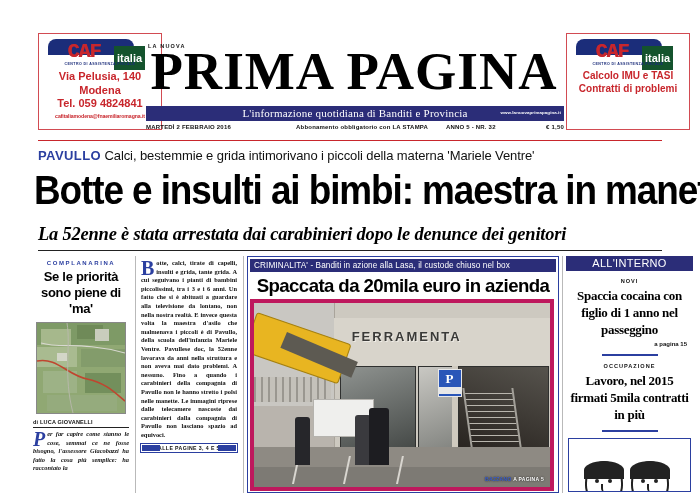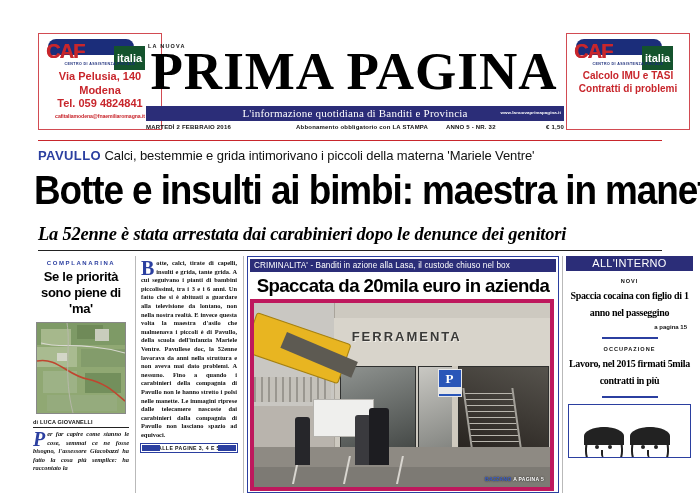--- a/index.html
+++ b/index.html
@@ -18,22 +18,22 @@
     border:1px solid #d24b52;background:#fff;box-sizing:border-box;
     padding:3px 3px 2px 3px;text-align:center;}
   .caf-left{left:38px;}
   .caf-right{left:566px;}
 
   .caf-logo{position:relative;height:30px;margin:2px auto 1px auto;width:112px;}
   .caf-logo .blue{position:absolute;left:4px;top:0;width:86px;height:16px;
     background:#1b2d7a;border-radius:8px 8px 0 0;}
   .caf-logo .caf{position:absolute;left:2px;top:2px;width:76px;height:21px;
     color:#c8262c;font-weight:bold;font-size:20px;line-height:21px;
-    letter-spacing:-1px;font-family:Liberation Sans, sans-serif;
-    text-align:left;text-shadow:0.5px 0 0 #c8262c;}
+    letter-spacing:-1px;font-family:Liberation Mono, monospace;
+    text-align:center;text-shadow:0.5px 0 0 #c8262c;}
   .caf-logo .italia{position:absolute;left:70px;top:7px;
     background:#14532d;color:#fff;font-weight:bold;font-size:11px;
     line-height:12px;padding:6px 3px;letter-spacing:0px;}
   .caf-logo .tagline{position:absolute;left:10px;top:23px;width:92px;
     font-size:3.6px;letter-spacing:0.4px;color:#1b2d7a;font-weight:bold;
     text-align:center;}
 
   .caf-line{color:#c8262c;font-weight:bold;font-size:11px;line-height:13.5px;
     font-family:"Liberation Sans",sans-serif;}
   .caf-line.sm{font-size:10px;line-height:12.5px;}
@@ -169,21 +169,21 @@
     transform:skewX(8deg);}
 
   
   .side{position:absolute;left:566px;top:256px;width:127px;height:275px;}
   .side-bar{background:#2b2d78;color:#fff;text-align:center;
     font-size:11px;line-height:15px;height:15px;letter-spacing:0.3px;
     font-family:"Liberation Sans",sans-serif;}
   .side-kick{text-align:center;font-size:5.6px;font-weight:bold;
     letter-spacing:1px;color:#111;margin:7px 0 3px 0;}
   .side-head{text-align:center;font-family:"Liberation Serif",serif;
-    font-weight:bold;font-size:10px;line-height:17px;color:#000;
+    font-weight:bold;font-size:13px;line-height:17px;color:#000;
     letter-spacing:-0.3px;}
   .side-ref{text-align:right;font-size:6px;font-weight:bold;color:#111;
     margin:3px 6px 0 0;}
   .side-sep{width:56px;height:2px;background:#2b3fa0;margin:7px auto 0 auto;}
   .side-toon{margin:6px 2px 0 2px;height:52px;border:1px solid #2b3fa0;
     position:relative;overflow:hidden;background:#fff;}
   .toon-face{position:absolute;bottom:-14px;width:34px;height:40px;
     border-radius:50% 50% 45% 45%;background:#fff;border:2px solid #222;}
   .toon-hair{position:absolute;top:-2px;left:-3px;width:40px;height:18px;
     border-radius:50% 50% 0 0;background:#222;}

